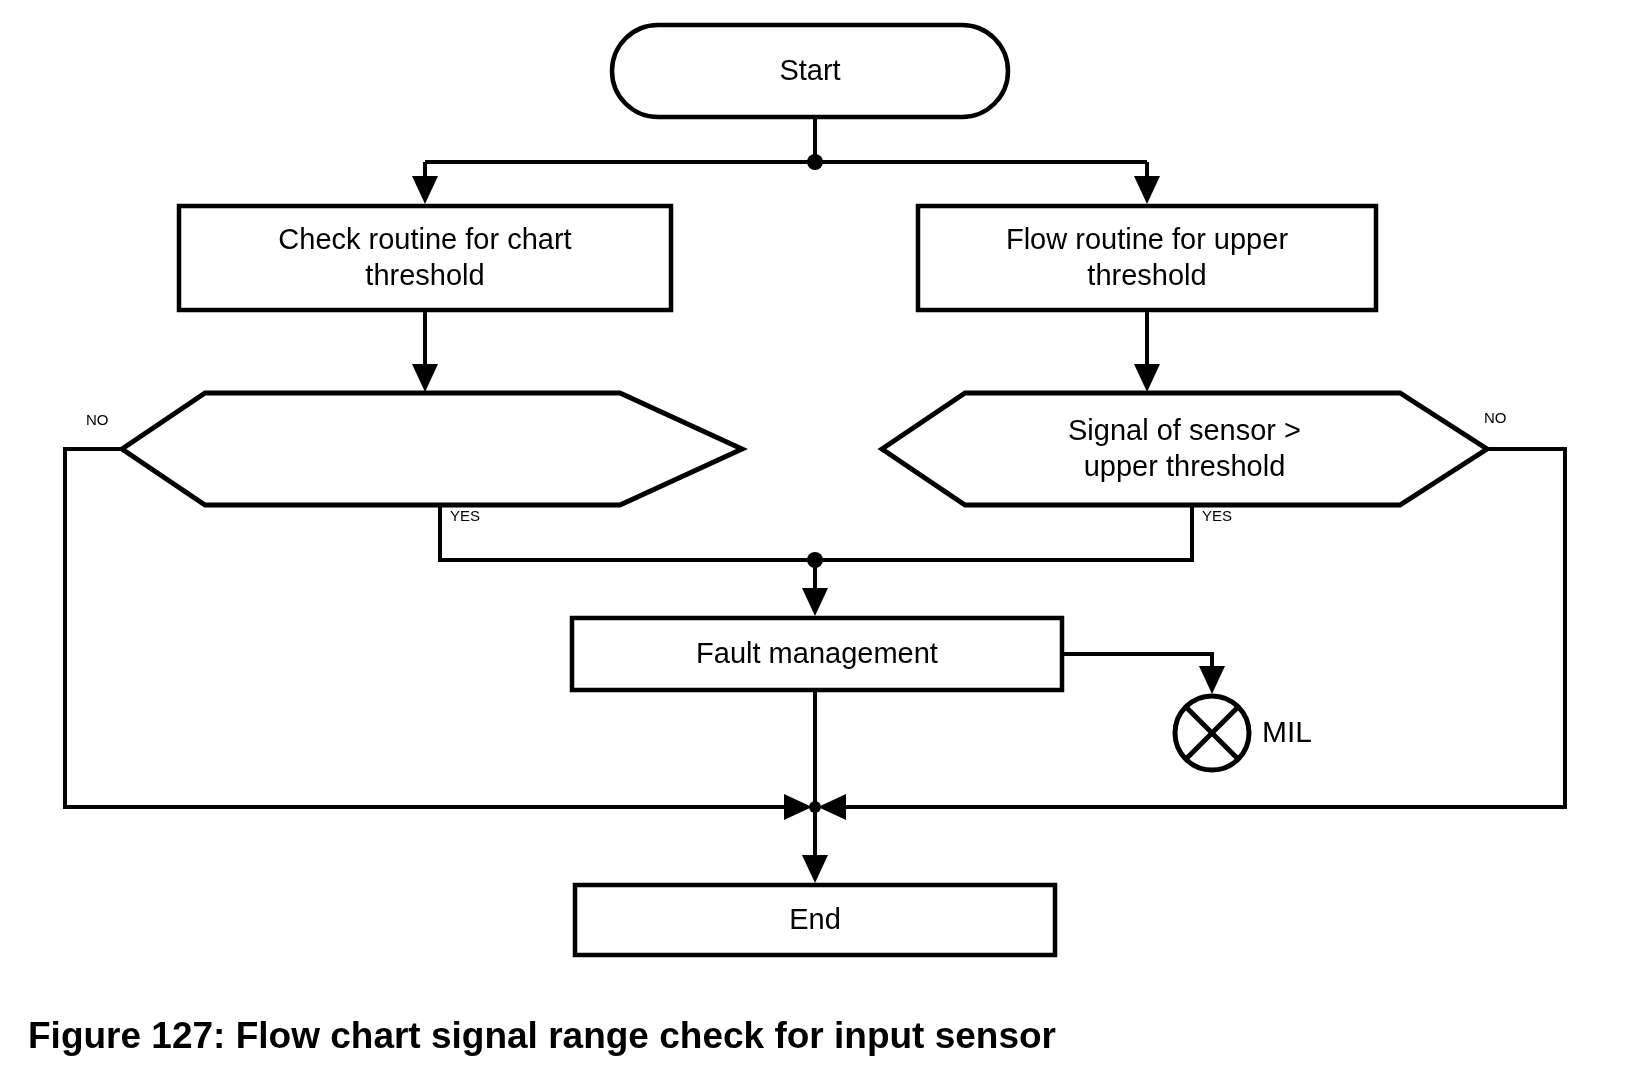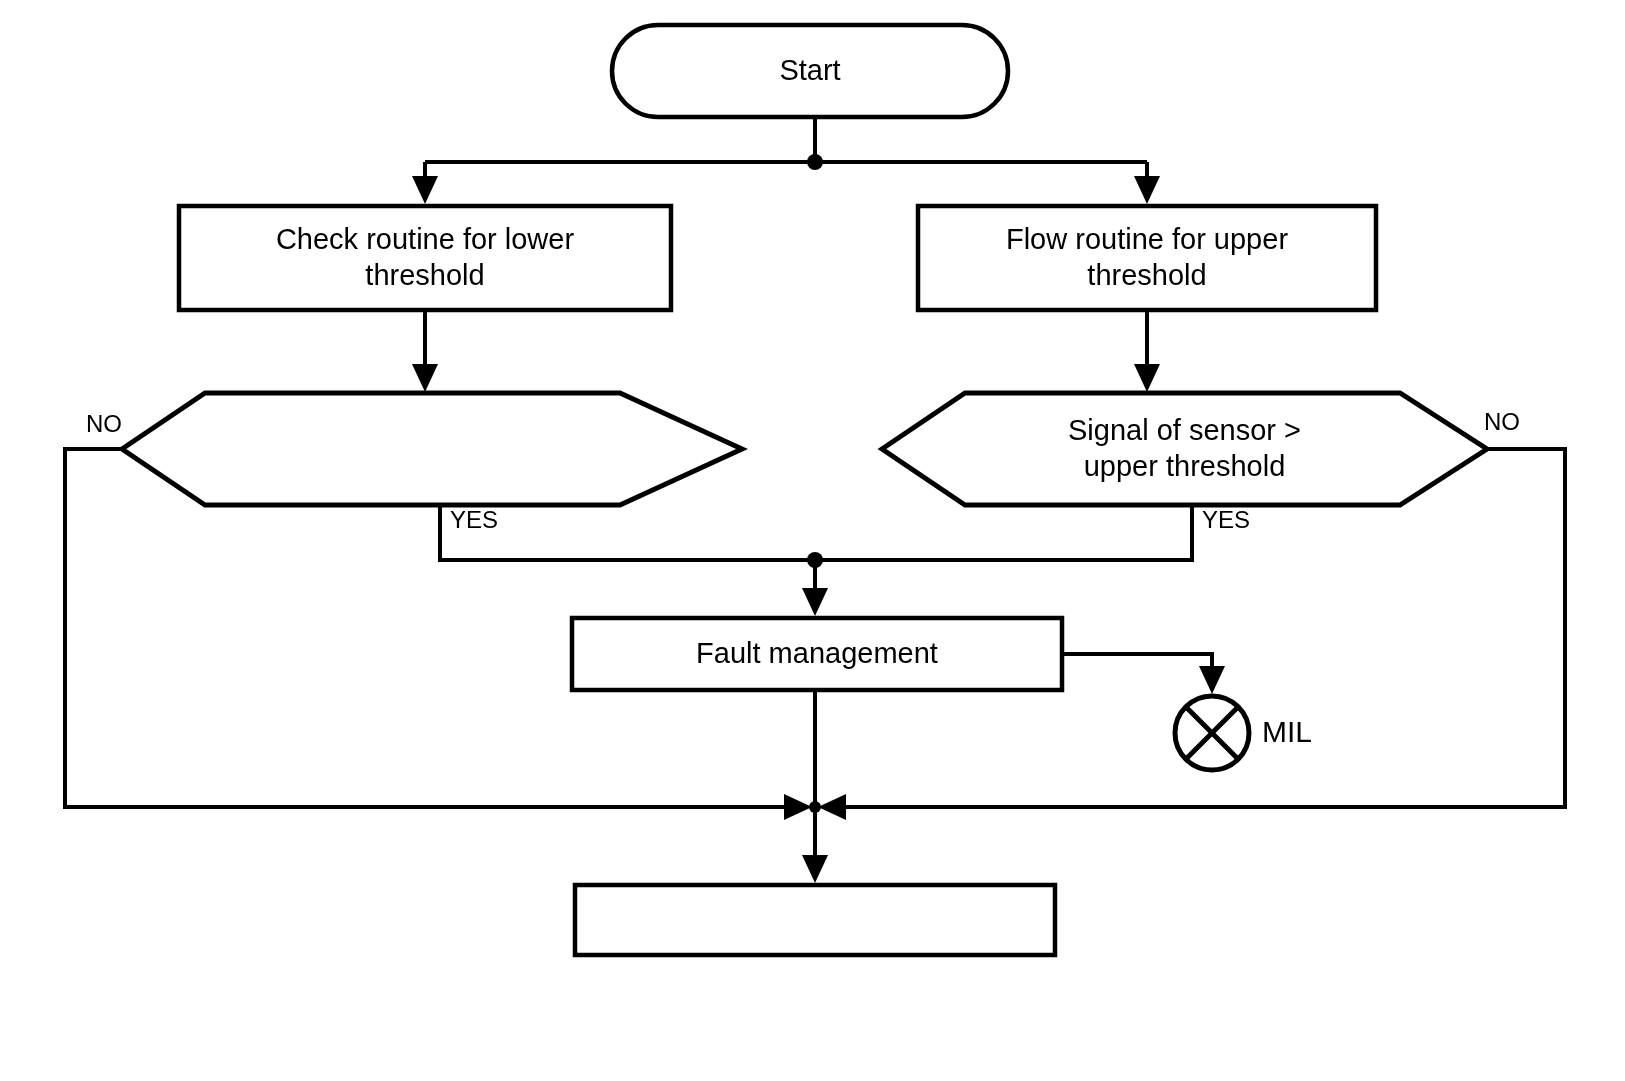--- a/index.html
+++ b/index.html
@@ -31,21 +31,21 @@
     line-height: 1.24;
     color: #000000;
   }
   .node-label .wrap {
     display: inline-block;
   }
   .wrap-360 { width: 360px; }
   .wrap-300 { width: 300px; }
   .edge-label {
     position: absolute;
-    font-size: 24px;
+    font-size: 15px;
     line-height: 1;
     color: #000000;
     white-space: nowrap;
   }
   .mil-label {
     position: absolute;
     font-size: 30px;
     line-height: 1;
     color: #000000;
     white-space: nowrap;
@@ -125,38 +125,42 @@
       <polygon points="812,807 784,794 784,820"></polygon>
       <polygon points="818,807 846,794 846,820"></polygon>
     </g>
   </svg>
 
   <div class="node-label" style="left:612px; top:25px; width:396px; height:92px;">
     <span class="wrap">Start</span>
   </div>
 
   <div class="node-label" style="left:179px; top:206px; width:492px; height:104px;">
-    <span class="wrap wrap-360">Check routine for lower threshold</span>
+    <span class="wrap wrap-360">Check routine for chart threshold</span>
   </div>
 
   <div class="node-label" style="left:918px; top:206px; width:458px; height:104px;">
     <span class="wrap wrap-360">Flow routine for upper threshold</span>
   </div>
 
 
   <div class="node-label" style="left:882px; top:393px; width:605px; height:112px;">
     <span class="wrap wrap-300">Signal of sensor &gt; upper threshold</span>
   </div>
 
   <div class="node-label" style="left:572px; top:618px; width:490px; height:72px;">
     <span class="wrap">Fault management</span>
   </div>
 
+  <div class="node-label" style="left:575px; top:885px; width:480px; height:70px;">
+    <span class="wrap">End</span>
+  </div>
 
   <div class="edge-label" style="left:86px; top:412px;">NO</div>
   <div class="edge-label" style="left:450px; top:508px;">YES</div>
   <div class="edge-label" style="left:1484px; top:410px;">NO</div>
   <div class="edge-label" style="left:1202px; top:508px;">YES</div>
 
   <div class="mil-label" style="left:1262px; top:717px;">MIL</div>
 
+  <div class="caption">Figure 127: Flow chart signal range check for input sensor</div>
 
 </div>
 
 </body></html>

